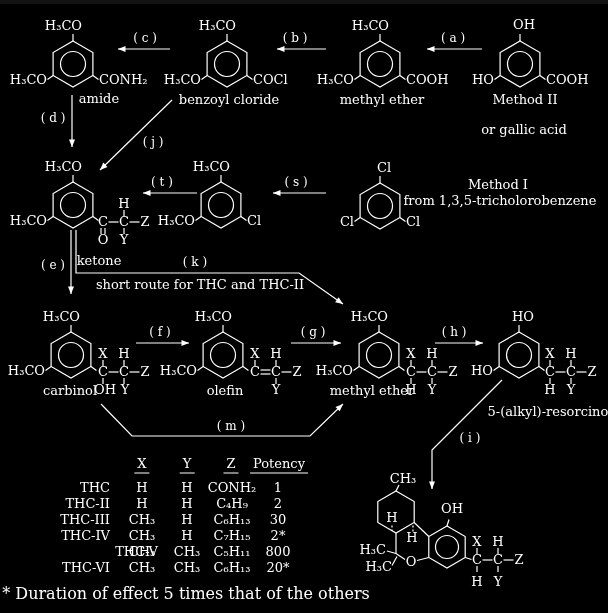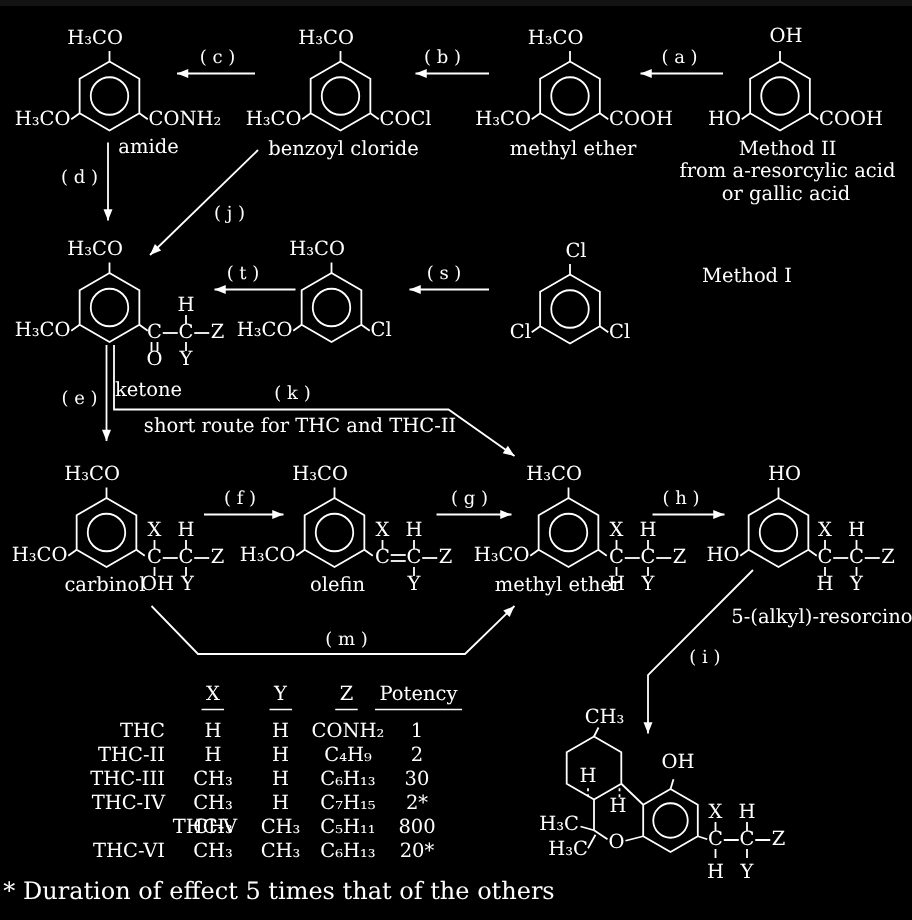--- a/index.html
+++ b/index.html
@@ -172,41 +172,41 @@
 
   <div class="lbl ra" style="left:389px;top:26px">H₃CO</div>
   <div class="lbl ra" style="left:354px;top:80px">H₃CO</div>
   <div class="lbl la" style="left:406px;top:80px">COOH</div>
   <div class="lbl" style="left:382px;top:100px">methyl ether</div>
 
   <div class="lbl" style="left:524px;top:25px">OH</div>
   <div class="lbl ra" style="left:494px;top:80px">HO</div>
   <div class="lbl la" style="left:546px;top:80px">COOH</div>
   <div class="lbl" style="left:525px;top:100px">Method II</div>
-  <div class="lbl" style="left:525px;top:115px">from a-resorcylic acid</div>
   <div class="lbl" style="left:524px;top:130px">or gallic acid</div>
 
   <div class="lbl ra" style="left:82px;top:167px">H₃CO</div>
   <div class="lbl ra" style="left:47px;top:221px">H₃CO</div>
   <div class="lbl" style="left:99px;top:261px">ketone</div>
   <div class="lbl" style="left:124px;top:204px">H</div>
   <div class="lbl" style="left:103px;top:222px">C</div>
   <div class="lbl" style="left:124px;top:222px">C</div>
   <div class="lbl" style="left:145px;top:222px">Z</div>
   <div class="lbl" style="left:103px;top:240px">O</div>
   <div class="lbl" style="left:124px;top:240px">Y</div>
 
   <div class="lbl ra" style="left:230px;top:167px">H₃CO</div>
   <div class="lbl ra" style="left:195px;top:221px">H₃CO</div>
   <div class="lbl la" style="left:247px;top:221px">Cl</div>
 
   <div class="lbl" style="left:384px;top:168px">Cl</div>
   <div class="lbl ra" style="left:354px;top:222px">Cl</div>
   <div class="lbl la" style="left:406px;top:222px">Cl</div>
   <div class="lbl" style="left:498px;top:185px">Method I</div>
+  <div class="lbl" style="left:500px;top:201px">from 1,3,5-tricholorobenzene</div>
 
   <div class="lbl ra" style="left:80px;top:317px">H₃CO</div>
   <div class="lbl ra" style="left:45px;top:371px">H₃CO</div>
   <div class="lbl" style="left:70px;top:391px">carbinol</div>
   <div class="lbl" style="left:103px;top:354px">X</div>
   <div class="lbl" style="left:124px;top:354px">H</div>
   <div class="lbl" style="left:103px;top:372px">C</div>
   <div class="lbl" style="left:124px;top:372px">C</div>
   <div class="lbl" style="left:145px;top:372px">Z</div>
   <div class="lbl" style="left:105px;top:390px">OH</div>

